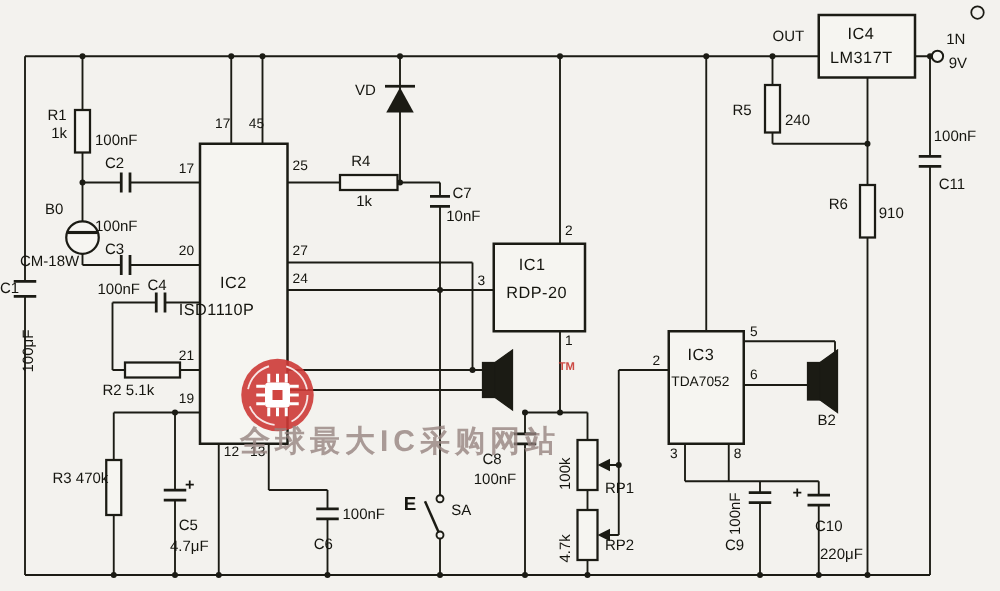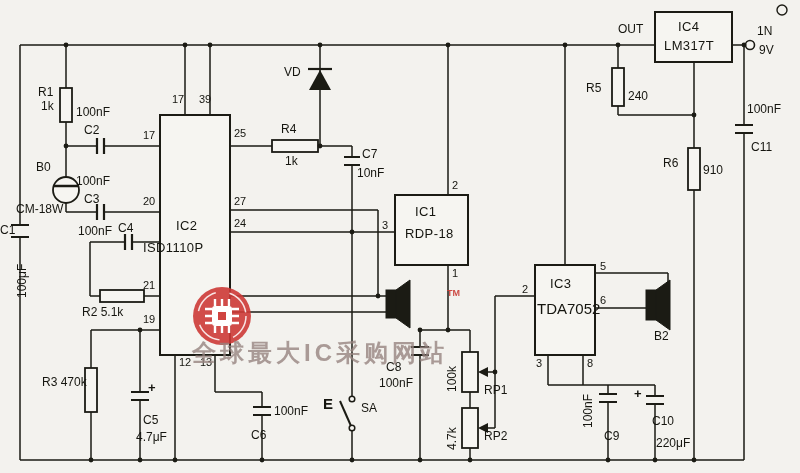--- a/index.html
+++ b/index.html
@@ -5,21 +5,21 @@
   html,body{margin:0;padding:0;background:#e8e7e3;}
   .stage{
     position:relative;width:800px;height:473px;margin:0 auto;
     background:#f3f2ee;overflow:hidden;
     font-family:"Liberation Sans",sans-serif;color:#15150f;
   }
   svg.wires{position:absolute;left:0;top:0;}
   .lbl{position:absolute;font-size:12px;line-height:1;white-space:nowrap;color:#15150f;}
   .pin{font-size:11px;}
   .ic{font-size:13px;letter-spacing:.4px;}
-  .small{font-size:15px;}
+  .small{font-size:11px;}
   .rot{transform:rotate(-90deg);transform-origin:0 0;}
   .plus{font-size:13px;font-weight:bold;}
   .e-label{font-size:15px;font-weight:bold;}
   .wm{position:absolute;pointer-events:none;}
   .wm-brand{font-size:29px;font-weight:bold;color:rgba(201,57,50,.88);letter-spacing:1px;}
   .wm-tm{font-size:9px;font-weight:bold;color:rgba(201,57,50,.9);}
   .wm-url{background:rgba(201,57,50,.9);color:#fff;font-size:11px;font-weight:bold;
           padding:2px 7px;border-radius:2px;letter-spacing:1px;}
   .wm-slogan{font-size:24px;font-weight:bold;color:rgba(150,131,127,.8);letter-spacing:4px;}
 </style>
@@ -186,46 +186,46 @@
   <div class="lbl e-label" style="left:323px;top:396px">E</div>
   <div class="lbl" style="left:361px;top:402px">SA</div>
   <div class="lbl" style="left:386px;top:361px">C8</div>
   <div class="lbl" style="left:379px;top:377px">100nF</div>
   <div class="lbl rot" style="left:446px;top:392px">100k</div>
   <div class="lbl" style="left:484px;top:384px">RP1</div>
   <div class="lbl rot" style="left:446px;top:450px">4.7k</div>
   <div class="lbl" style="left:484px;top:430px">RP2</div>
   <div class="lbl" style="left:654px;top:330px">B2</div>
   <div class="lbl rot" style="left:582px;top:428px">100nF</div>
-  <div class="lbl" style="left:604px;top:430px">C9</div>
+  <div class="lbl" style="left:580px;top:430px">C9</div>
   <div class="lbl plus" style="left:634px;top:387px">+</div>
   <div class="lbl" style="left:652px;top:415px">C10</div>
   <div class="lbl" style="left:656px;top:437px">220μF</div>
   <div class="lbl" style="left:586px;top:82px">R5</div>
   <div class="lbl" style="left:628px;top:90px">240</div>
   <div class="lbl" style="left:663px;top:157px">R6</div>
   <div class="lbl" style="left:703px;top:164px">910</div>
   <div class="lbl" style="left:747px;top:103px">100nF</div>
   <div class="lbl" style="left:751px;top:141px">C11</div>
 
   <div class="lbl ic" style="left:176px;top:219px">IC2</div>
   <div class="lbl ic" style="left:143px;top:241px">ISD1110P</div>
   <div class="lbl ic" style="left:415px;top:205px">IC1</div>
-  <div class="lbl ic" style="left:405px;top:227px">RDP-18</div>
+  <div class="lbl ic" style="left:405px;top:227px">RDP-20</div>
   <div class="lbl ic" style="left:550px;top:277px">IC3</div>
   <div class="lbl small" style="left:537px;top:301px">TDA7052</div>
   <div class="lbl ic" style="left:678px;top:20px">IC4</div>
   <div class="lbl ic" style="left:664px;top:39px">LM317T</div>
 
   <div class="lbl" style="left:618px;top:23px">OUT</div>
   <div class="lbl" style="left:757px;top:25px">1N</div>
   <div class="lbl" style="left:759px;top:44px">9V</div>
 
   <div class="lbl pin" style="left:172px;top:94px">17</div>
-  <div class="lbl pin" style="left:199px;top:94px">39</div>
+  <div class="lbl pin" style="left:199px;top:94px">45</div>
   <div class="lbl pin" style="left:143px;top:130px">17</div>
   <div class="lbl pin" style="left:143px;top:196px">20</div>
   <div class="lbl pin" style="left:143px;top:280px">21</div>
   <div class="lbl pin" style="left:143px;top:314px">19</div>
   <div class="lbl pin" style="left:234px;top:128px">25</div>
   <div class="lbl pin" style="left:234px;top:196px">27</div>
   <div class="lbl pin" style="left:234px;top:218px">24</div>
   <div class="lbl pin" style="left:179px;top:357px">12</div>
   <div class="lbl pin" style="left:200px;top:357px">13</div>
   <div class="lbl pin" style="left:452px;top:180px">2</div>

